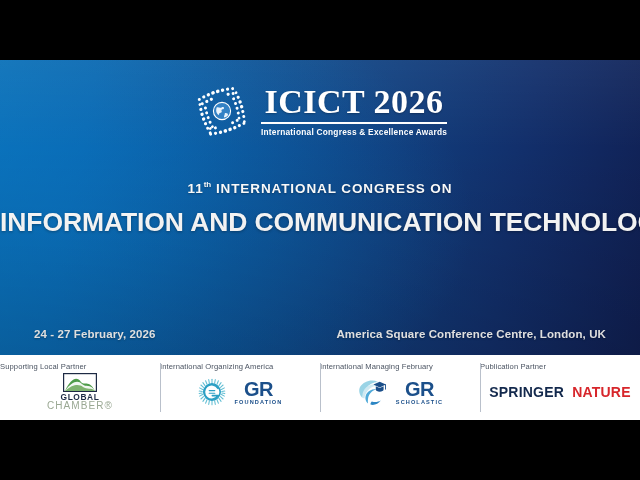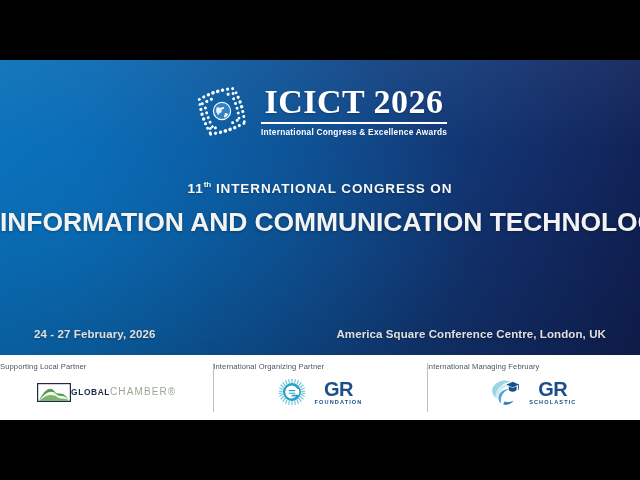--- a/index.html
+++ b/index.html
@@ -82,21 +82,21 @@
   .partner-cell + .partner-cell::before{
     content:""; position:absolute; left:0; top:8px; bottom:8px;
     width:1px; background:#b9c0cb;
   }
   .partner-label {
     font-size:7.6px; color:#4a5361; letter-spacing:0.1px; white-space:nowrap;
   }
   .partner-logo { margin-top:4px; display:flex; align-items:center; justify-content:center; height:34px; }
 
   
-  #gc-lockup { display:flex; flex-direction:row; align-items:center; }
+  #gc-lockup { display:flex; flex-direction:column; align-items:center; }
   #gc-mark { width:34px; height:19px; }
   #gc-name { font-size:8.4px; font-weight:700; color:#1d2a44; letter-spacing:0.6px; margin-top:1px; line-height:1; }
   #gc-sub { font-size:10px; font-weight:400; color:#9aa893; letter-spacing:1.1px; line-height:1; }
 
   
   .gr-lockup { display:flex; align-items:center; gap:9px; }
   .gr-text { display:flex; flex-direction:column; align-items:center; line-height:1; }
   .gr-big { font-size:20px; font-weight:700; color:#1b4f8a; letter-spacing:-0.5px; }
   .gr-sub { font-size:5.6px; font-weight:700; color:#1b4f8a; letter-spacing:1.1px; margin-top:1px; }
 
@@ -216,21 +216,21 @@
             <path d="M2 18 C9 8, 15 7, 19 11 C23 15, 27 10, 32 18 Z" fill="#ffffff" opacity="0.92"></path>
             <path d="M2 18 C10 11, 16 11, 20 14 C24 17, 28 14, 32 18 Z" fill="#7fb36f"></path>
           </svg>
           <span id="gc-name">GLOBAL</span>
           <span id="gc-sub">CHAMBER®</span>
         </span>
       </span>
     </div>
 
     <div class="partner-cell">
-      <span class="partner-label">International Organizing Partner</span>
+      <span class="partner-label">International Organizing America</span>
       <span class="partner-logo">
         <span class="gr-lockup">
           <svg width="28" height="28" viewBox="0 0 28 28" aria-hidden="true">
             <g stroke="#63bfd4" stroke-width="1.05" stroke-linecap="round">
               <line x1="14" y1="1.2" x2="14" y2="5"></line>
                 <line x1="17.3" y1="1.6" x2="16.6" y2="5.3"></line>
               <line x1="20.4" y1="2.7" x2="19" y2="6.2"></line>
                 <line x1="23.1" y1="4.6" x2="21" y2="7.6"></line>
               <line x1="25.1" y1="7" x2="22.5" y2="9.4"></line>
                 <line x1="26.4" y1="9.9" x2="23.4" y2="11.5"></line>
@@ -284,16 +284,25 @@
             <line x1="28.5" y1="6.6" x2="28.5" y2="11.2" stroke="#1b4f8a" stroke-width="0.9" stroke-linecap="round"></line>
           </svg>
           <span class="gr-text">
             <span class="gr-big">GR</span>
             <span class="gr-sub">SCHOLASTIC</span>
           </span>
         </span>
       </span>
     </div>
 
+    <div class="partner-cell">
+      <span class="partner-label">Publication Partner</span>
+      <span class="partner-logo">
+        <span id="springer-lockup">
+          <span id="springer-word">SPRINGER</span>
+          <span>&nbsp;</span><span id="nature-word">NATURE</span>
+        </span>
+      </span>
+    </div>
   </div>
 
   <div class="letterbox" id="bar-bottom"></div>
 </div>
 
 </body></html>

